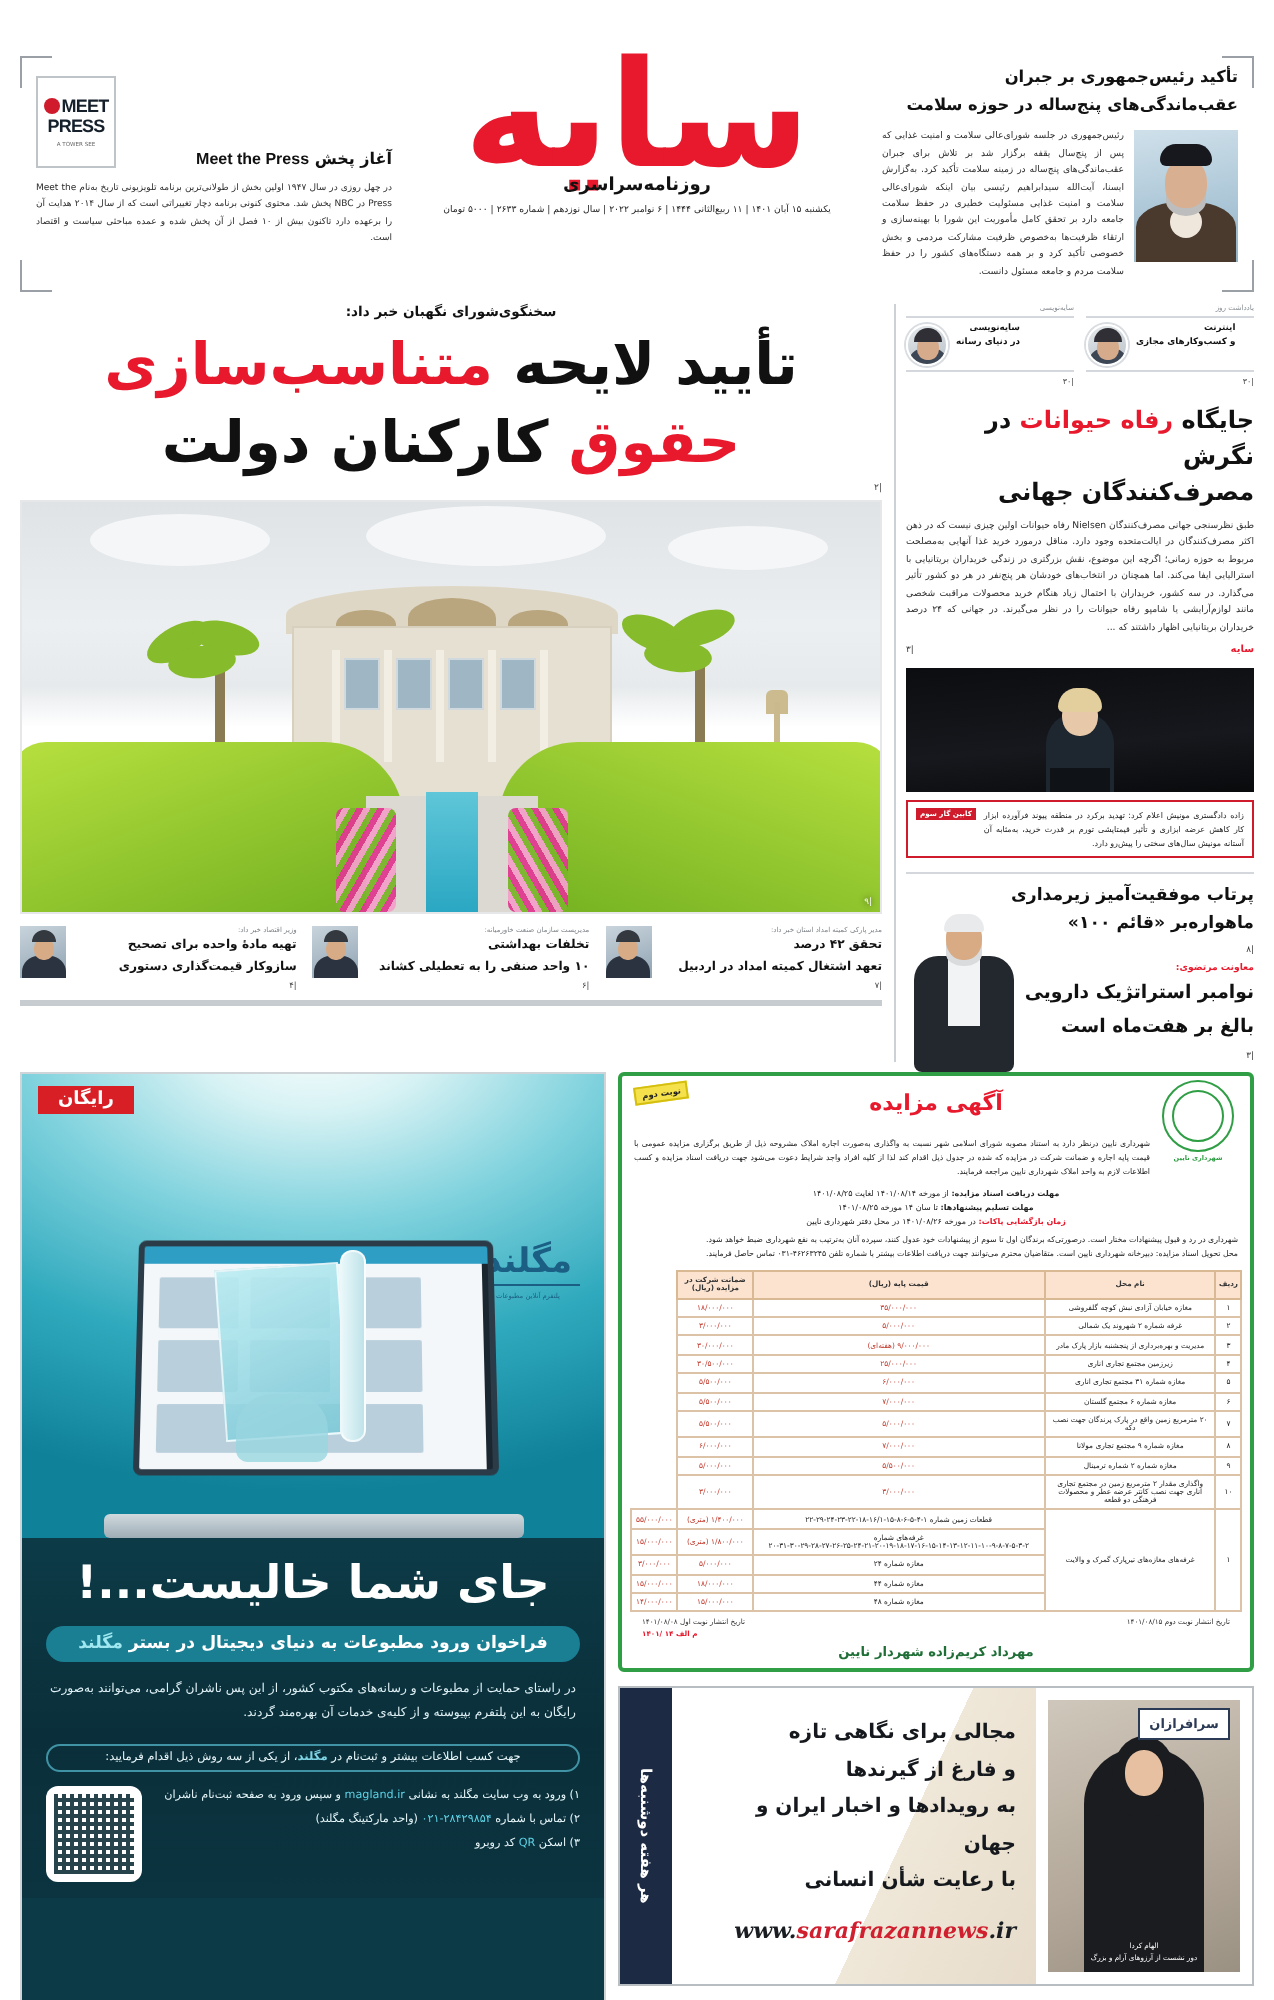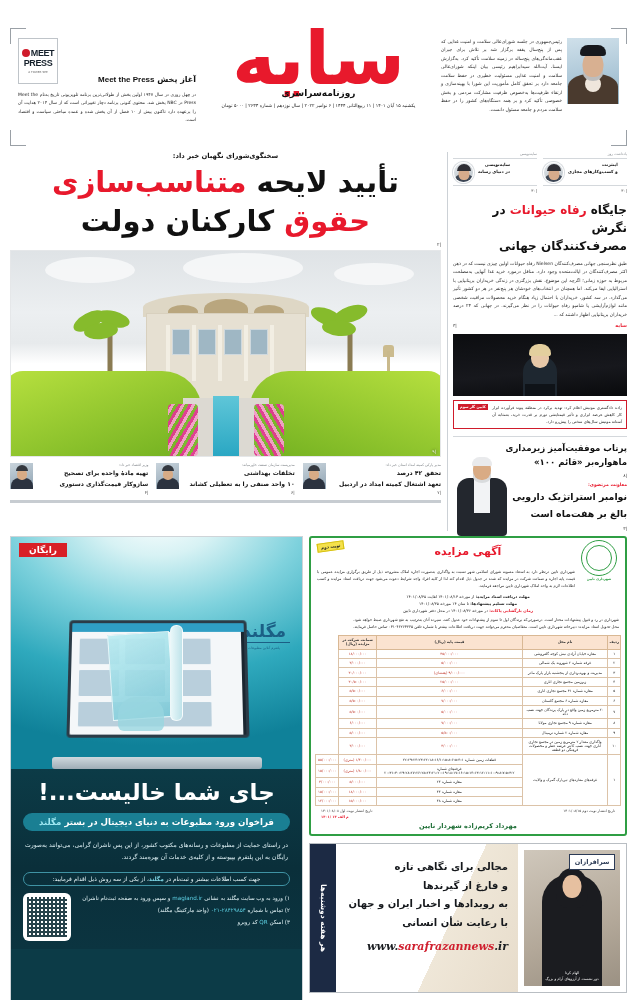--- a/index.html
+++ b/index.html
@@ -234,21 +234,21 @@
   .auc-sign { text-align:center; font-size:6.6px; font-weight:bold; color:#1f6f37; margin-top:3px;}
 
   
   .sara { margin-top:7px; border:1px solid #b9bec3; display:flex; flex-direction:row; height:150px;
           background:#fff; position:relative; overflow:hidden;}
   .sara-side { width:26px; flex:0 0 26px; background:#1c2a44; color:#fff; display:flex;
                align-items:center; justify-content:center; }
   .sara-side span { writing-mode:vertical-rl; font-size:7.5px; font-weight:bold; letter-spacing:1px;}
   .sara-mid { flex:1; position:relative; padding:14px 10px 10px 6px;
               background:linear-gradient(115deg,#ffffff 60%,#efe7d8 60%,#e7dccb 100%); }
-  .sara-mid .ln { font-size:10px; line-height:1.85; font-weight:bold; color:#15181c; text-align:right;}
+  .sara-mid .ln { font-size:10px; line-height:1.85; font-weight:bold; color:#15181c; text-align:right;margin-left:19px;}
   .sara-url { font-size:11px; font-style:italic; font-weight:bold; margin-top:8px; text-align:right;
               font-family:"DejaVu Serif","Liberation Serif",serif; color:#1a1d21; direction:ltr;}
   .sara-url .rd { color:#d0202f;text-align:center; }
   .sara-cover { width:96px; flex:0 0 96px; margin:6px; position:relative; overflow:hidden;
                 background:linear-gradient(160deg,#cfc7bb,#b3a899 60%,#9b9183);}
   .sara-cover .logo { position:absolute; top:4px; right:5px; width:46px; height:16px; background:#fff;
                       border:1px solid #2b3a55; }
   .sara-cover .logo i { display:block; font-style:normal; font-size:6.5px; font-weight:bold;
                         color:#2b3a55; text-align:center; line-height:15px;}
   .sara-cover .fig { position:absolute; left:50%; transform:translateX(-50%); bottom:0;
@@ -315,20 +315,24 @@
 
 <div class="page">
 
   <div class="masthead">
     <div class="mast-corner mc-tr"></div>
     <div class="mast-corner mc-tl"></div>
     <div class="mast-corner mc-br"></div>
     <div class="mast-corner mc-bl"></div>
 
     <div class="pres-block">
+      <div class="pres-title">
+        <div>تأکید رئیس‌جمهوری بر جبران</div>
+        <div>عقب‌ماندگی‌های پنج‌ساله در حوزه سلامت</div>
+      </div>
       <div class="pres-body-wrap">
         <div class="pres-photo">
           <div class="robe"></div>
             <div class="collar"></div>
           <div class="beard"></div>
             <div class="face"></div>
             <div class="turban"></div>
         </div>
         <div class="pres-text">رئیس‌جمهوری در جلسه شورای‌عالی سلامت و امنیت غذایی که پس از پنج‌سال یقفه برگزار شد بر تلاش برای جبران عقب‌ماندگی‌های پنج‌ساله در زمینه سلامت تأکید کرد. به‌گزارش ایسنا، آیت‌الله سیدابراهیم رئیسی بیان اینکه شورای‌عالی سلامت و امنیت غذایی مسئولیت خطیری در حفظ سلامت جامعه دارد بر تحقق کامل مأموریت این شورا با بهینه‌سازی و ارتقاء ظرفیت‌ها به‌خصوص ظرفیت مشارکت مردمی و بخش خصوصی تأکید کرد و بر همه دستگاه‌های کشور را در حفظ سلامت مردم و جامعه مسئول دانست.</div>
       </div>

